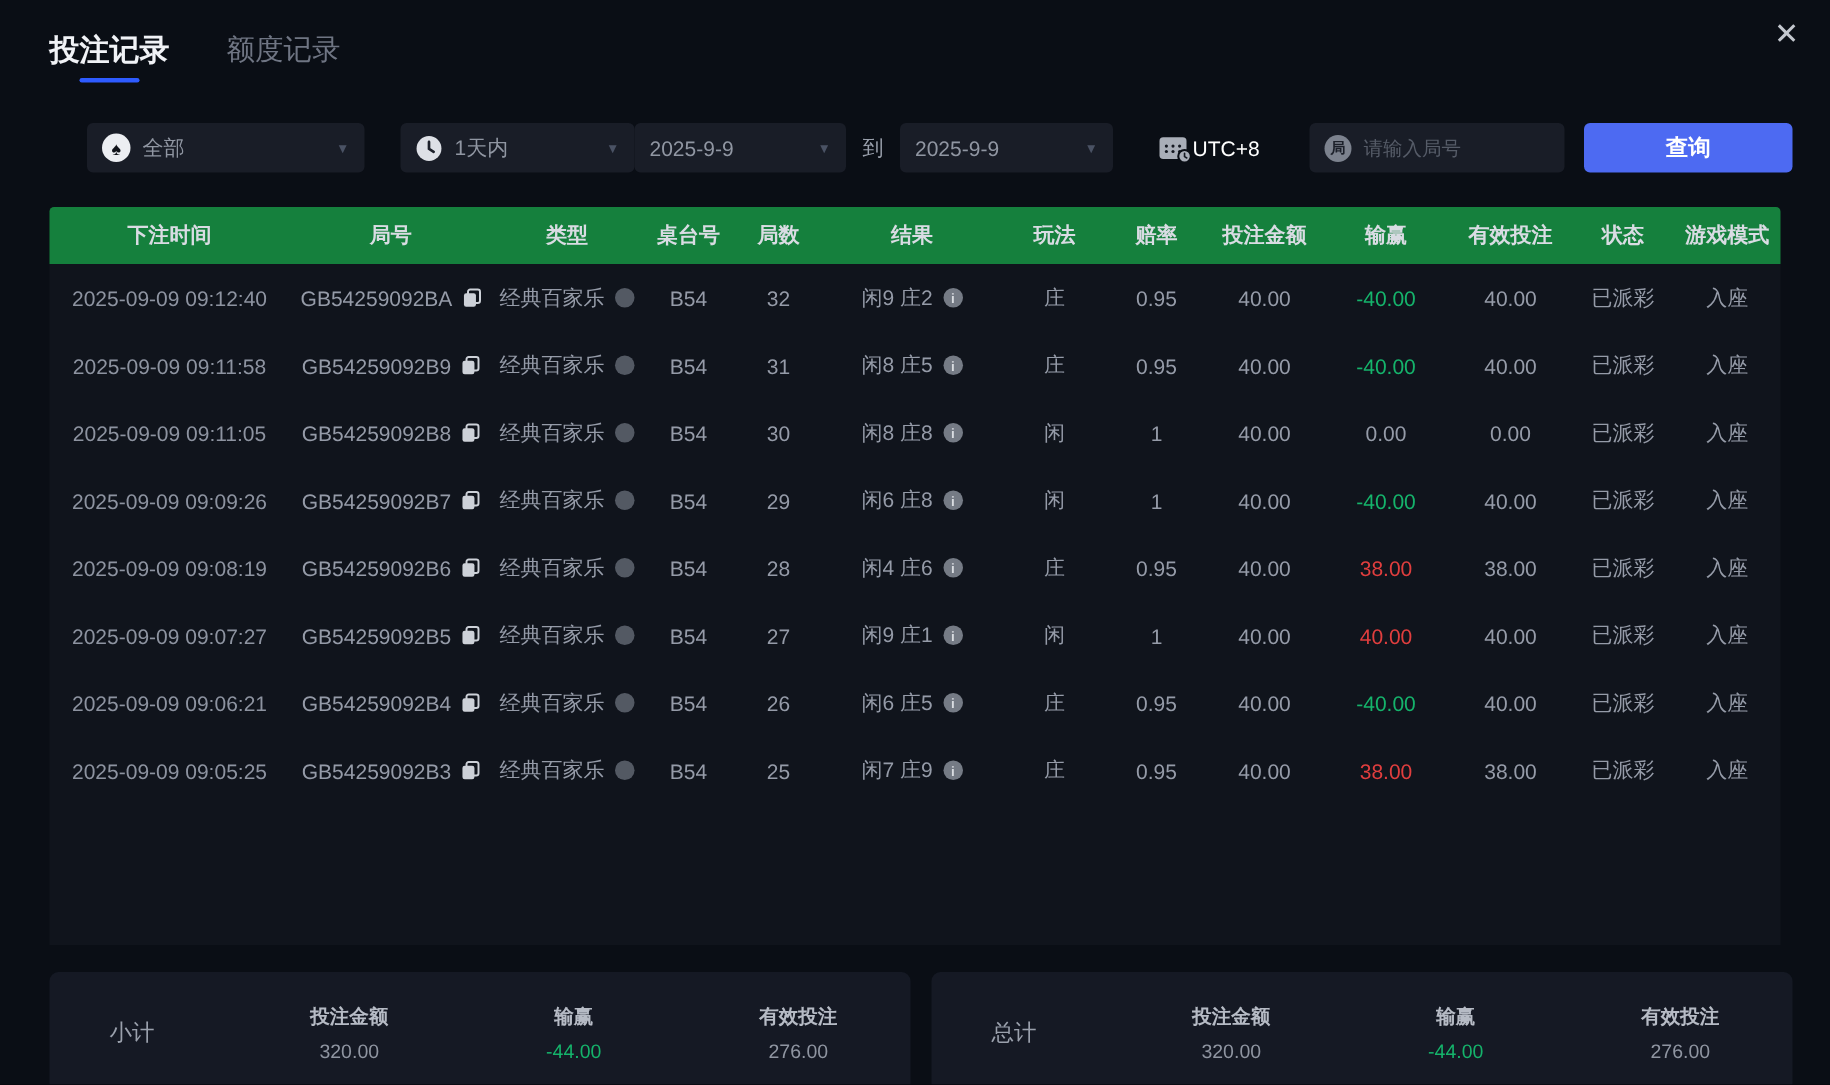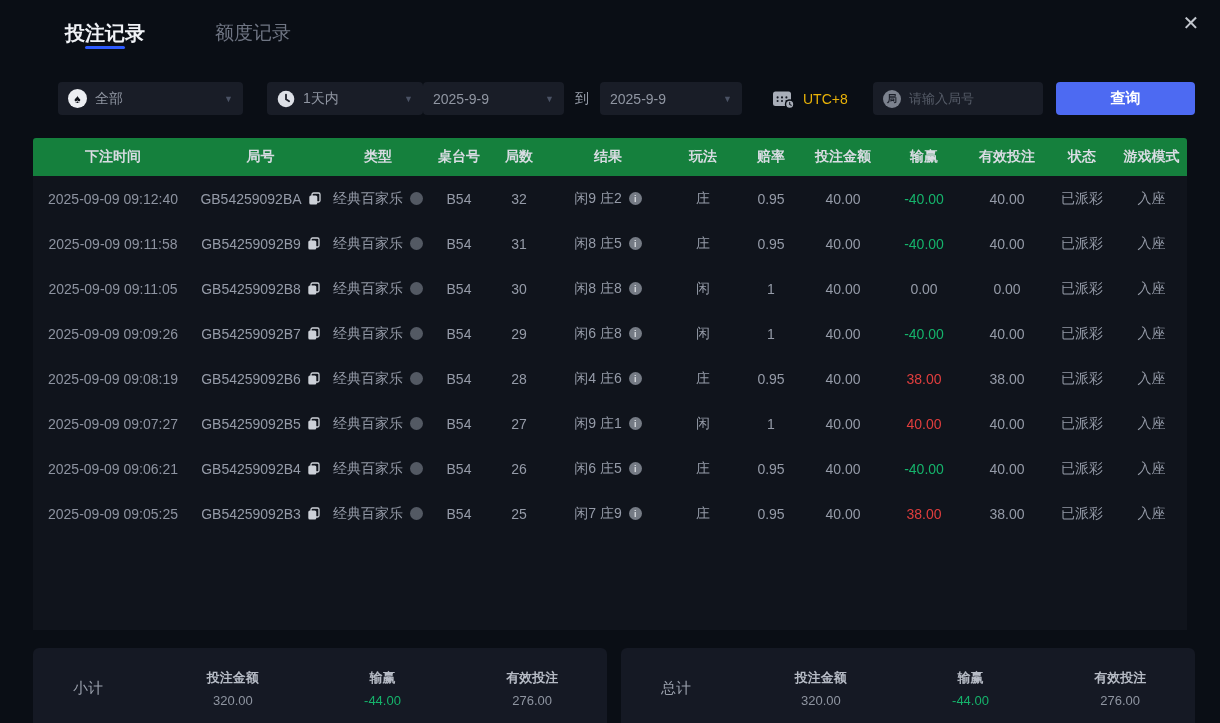--- a/index.html
+++ b/index.html
@@ -4,21 +4,21 @@
 <style>
   * { margin:0; padding:0; box-sizing:border-box; }
   html,body { background:#05070b; }
   .app {
     position:relative; width:1220px; height:723px; overflow:hidden;
     background:#0a0e15; font-family:"Liberation Sans", sans-serif;
     color:#9aa0ac; user-select:none;
   }
   
   .tabs { position:absolute; left:33px; top:20px; display:flex; gap:38px; align-items:flex-start; }
-  .tab { font-size:19px; color:#6f7583; cursor:pointer; padding-bottom:2px;margin-left:32px; }
+  .tab { font-size:19px; color:#6f7583; cursor:pointer; padding-bottom:8px; }
   .tab.active { color:#f0f2f6; font-weight:bold; font-size:20px; position:relative; }
   .tab.active::after { content:""; position:absolute; left:50%; transform:translateX(-50%);
     bottom:0; width:40px; height:3px; border-radius:2px; background:var(--tab-underline,#2e5bff); }
   .close-btn { position:absolute; right:14px; top:8px; width:30px; height:30px;
     display:flex; align-items:center; justify-content:center; cursor:pointer;
     color:#c3c7ce; font-size:20px; line-height:1; }
   .close-btn::after { content:"✕"; }
   
   .filters { position:absolute; left:33px; top:82px; width:1162px; height:33px;
     display:flex; align-items:center;padding-left:25px; }
@@ -27,21 +27,21 @@
   .dd .chevron { margin-left:auto; font-size:9px; color:#4a5264; }
   .dd .chevron::after { content:"▼"; }
   .dd-game { width:185px; margin-right:24px; }
   .dd-time { width:156px; }
   .dd-date { width:141px; }
   .dd-date2 { width:142px; margin-right:30px; }
   .sep-to { width:36px; text-align:center; font-size:14px; color:#9aa0ac; }
   .spade-ic { width:19px; height:19px; border-radius:50%; background:#eceef2;
     display:flex; align-items:center; justify-content:center; font-size:12px; color:#10131a; flex:none; }
   .spade-ic::after { content:"♠"; }
-  .tz { display:flex; align-items:center; gap:8px; font-size:14px; color:#eab308; }
+  .tz { display:flex; align-items:center; gap:0; font-size:14px; color:#ffffff; }
   .round-input { margin-left:auto; width:170px; height:33px; background:#191d27;
     border-radius:4px; display:flex; align-items:center; padding:0 10px; gap:8px; }
   .round-ic { width:18px; height:18px; border-radius:50%; background:#81879300;
     background:#7c828e; color:#1c202a; font-size:10px; display:flex; align-items:center;
     justify-content:center; flex:none; font-weight:bold; }
   .round-ic::after { content:"局"; }
   .round-input input { flex:1; min-width:0; background:transparent; border:none; outline:none;
     color:#f9a8d4; font-size:13px; font-family:"Liberation Sans", sans-serif; }
   .round-input input::placeholder { color:#565c68; }
   .query-btn { margin-left:13px; width:139px; height:33px; border:none; border-radius:4px;

